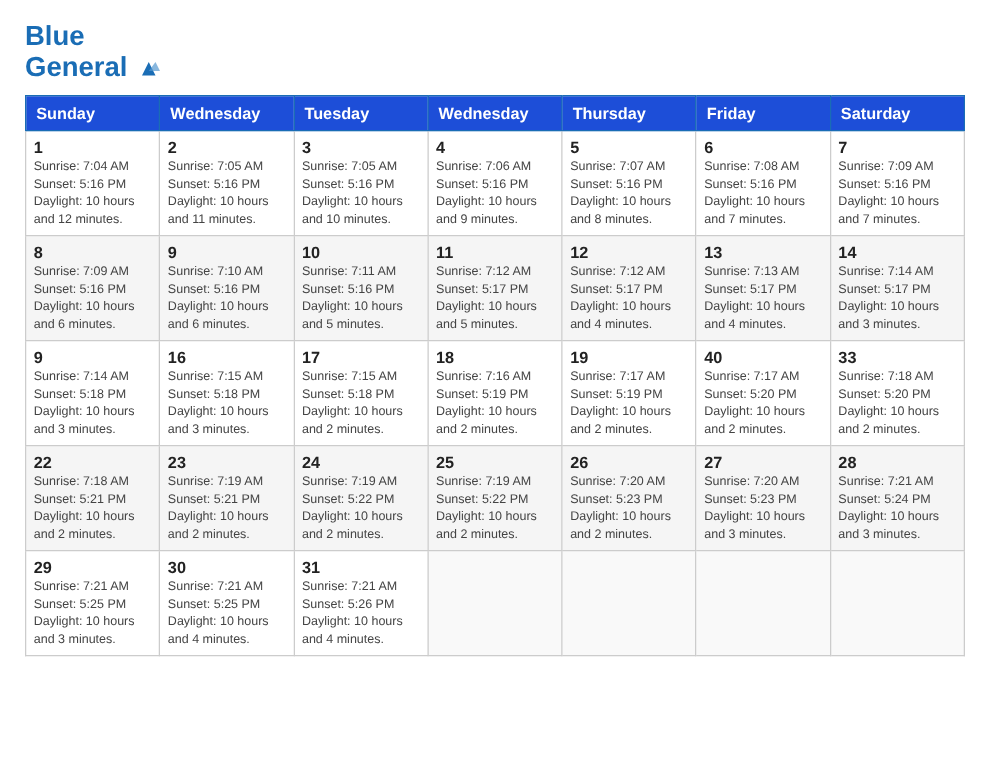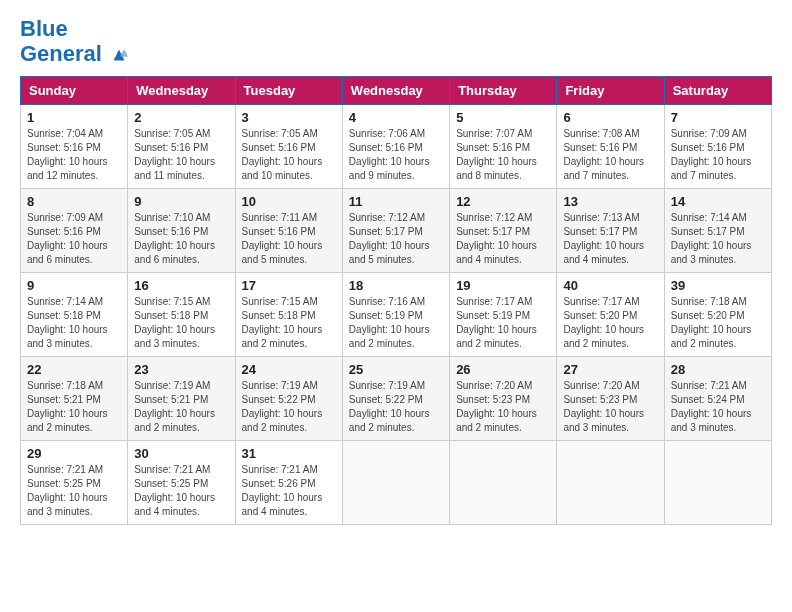--- a/index.html
+++ b/index.html
@@ -45,21 +45,21 @@
     .calendar-subtitle {
       font-size: 14px;
       color: #555;
     }
     .calendar-table {
       width: 100%;
       border-collapse: collapse;
       table-layout: fixed;
     }
     .calendar-table th {
-      background-color: #be185d;
+      background-color: #1d4ed8;
       color: #fff;
       text-align: left;
       padding: 6px 8px;
       font-size: 13px;
       font-weight: bold;
       border: 1px solid #1a6db5;
     }
     .calendar-table td {
       border: 1px solid #ccc;
       vertical-align: top;
@@ -205,21 +205,21 @@
         </td>
         <td>
           <span class="day-number">19</span>
           <span class="day-info">Sunrise: 7:17 AM<br>Sunset: 5:19 PM<br>Daylight: 10 hours and 2 minutes.</span>
         </td>
         <td>
           <span class="day-number">40</span>
           <span class="day-info">Sunrise: 7:17 AM<br>Sunset: 5:20 PM<br>Daylight: 10 hours and 2 minutes.</span>
         </td>
         <td>
-          <span class="day-number">39</span>
+          <span class="day-number">33</span>
           <span class="day-info">Sunrise: 7:18 AM<br>Sunset: 5:20 PM<br>Daylight: 10 hours and 2 minutes.</span>
         </td>
       </tr>
       <tr>
         <td>
           <span class="day-number">22</span>
           <span class="day-info">Sunrise: 7:18 AM<br>Sunset: 5:21 PM<br>Daylight: 10 hours and 2 minutes.</span>
         </td>
         <td>
           <span class="day-number">23</span>

